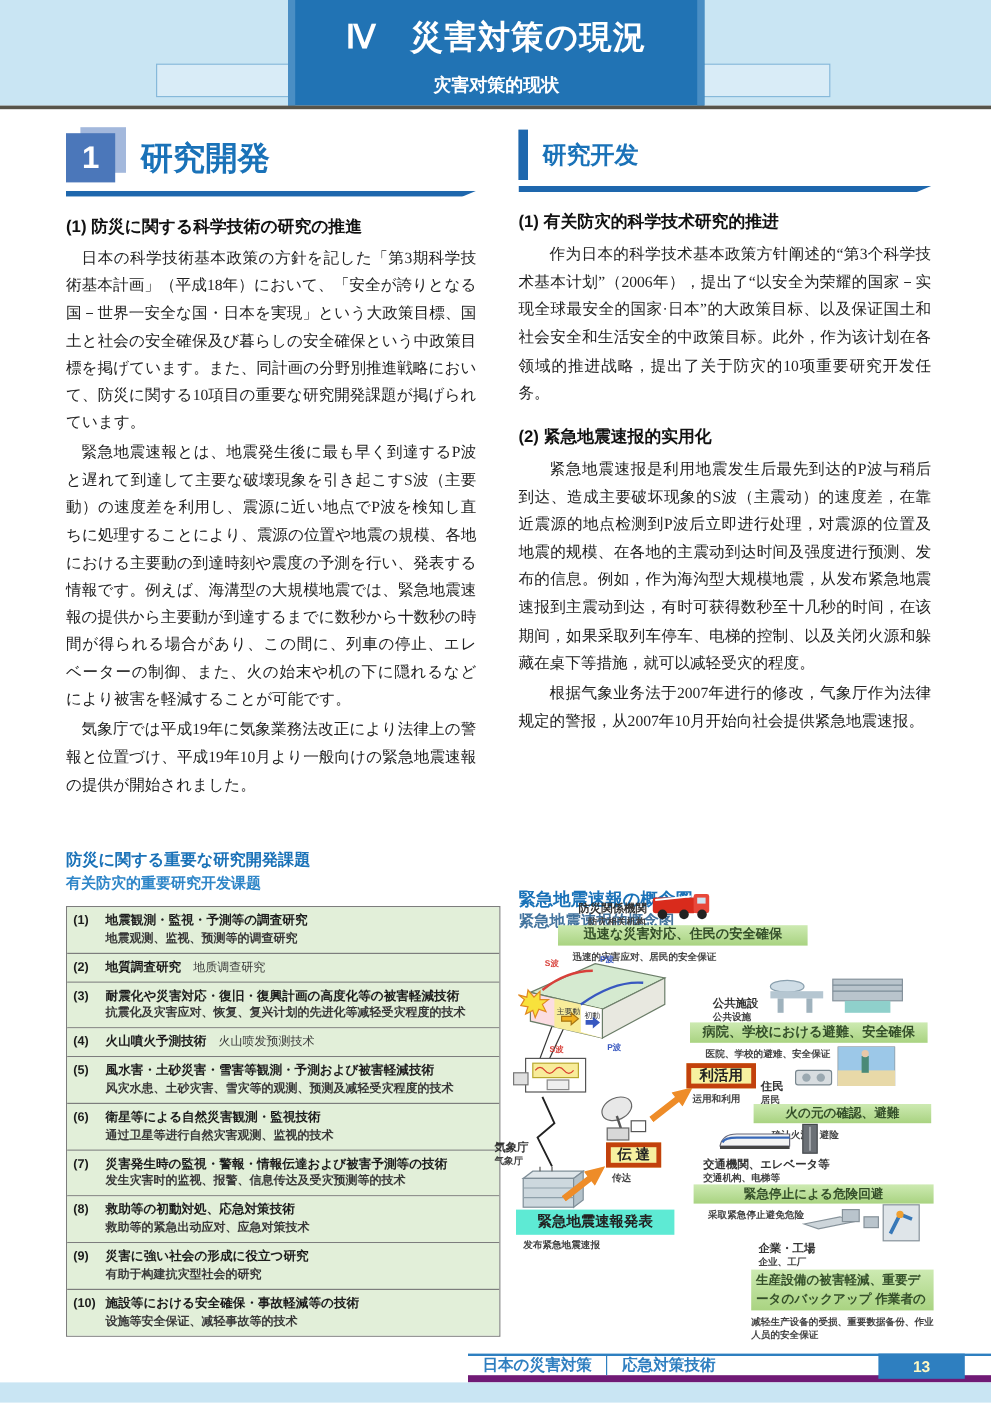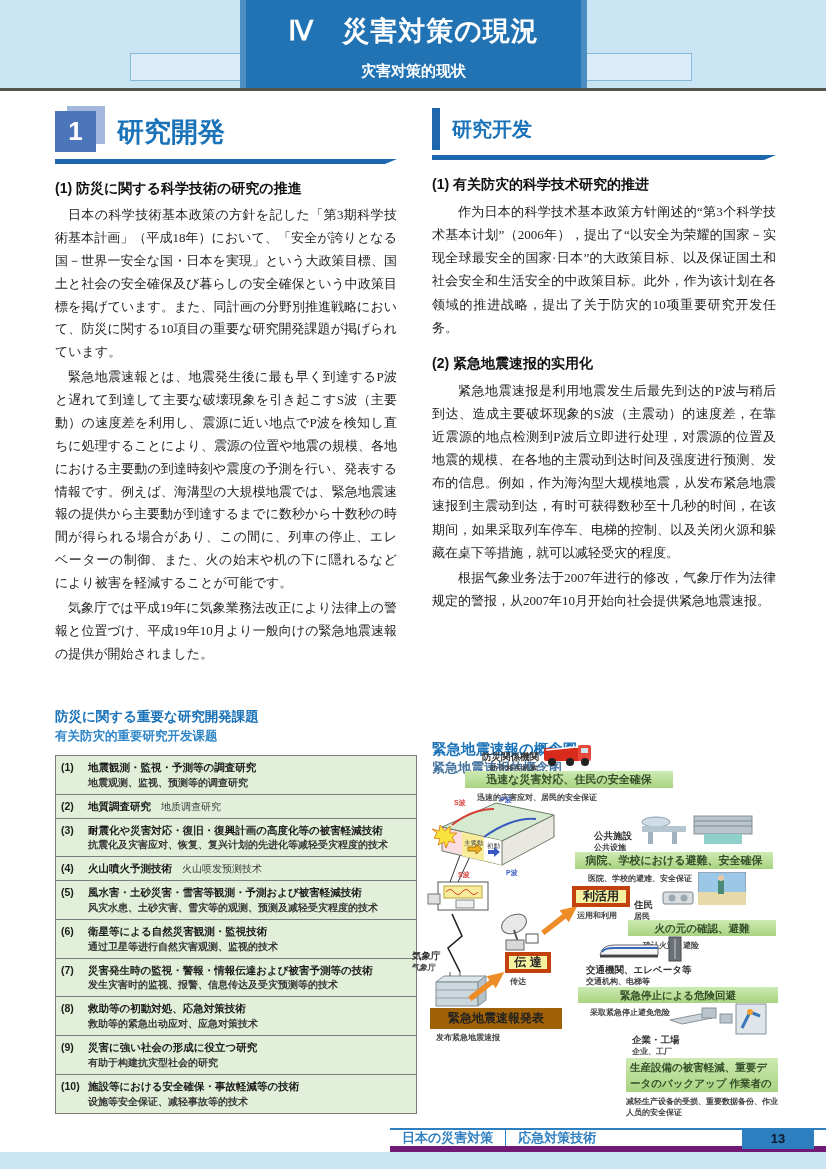--- a/index.html
+++ b/index.html
@@ -58,33 +58,33 @@
   .d-abs{position:absolute;}
   .d-title-jp{color:#1a72b8;font-size:14.5px;font-weight:bold;}
   .d-title-cn{color:#44749e;font-size:13px;font-weight:bold;}
   .d-name-jp{font-size:9.5px;font-weight:600;color:#333;white-space:nowrap;}
   .d-name-cn{font-size:8px;font-weight:bold;color:#444;white-space:nowrap;}
   .gbar{background:linear-gradient(#cdeab2,#a9d381);color:#35502a;font-weight:bold;
     text-align:center;white-space:nowrap;overflow:hidden;}
   .gbar-cn{font-size:8px;font-weight:bold;color:#444;white-space:nowrap;}
   .ybox{background:#f6f1a0;border:4px solid #c2410c;color:#222;font-weight:bold;
     display:flex;align-items:center;justify-content:center;white-space:nowrap;box-sizing:border-box;}
-  .ybox-plain{background:#a16207;color:#222;font-weight:bold;display:flex;align-items:center;
+  .ybox-plain{background:#5eead4;color:#222;font-weight:bold;display:flex;align-items:center;
     justify-content:center;white-space:nowrap;box-sizing:border-box;}
   .o-arrow{background:#ee8c28;clip-path:polygon(0 32%,62% 32%,62% 0,100% 50%,62% 100%,62% 68%,0 68%);}
 
   
   .footer-bar{position:absolute;left:390px;top:1128px;width:436px;height:24px;background:#fff;
     border-top:2px solid #2e7fc0;border-bottom:6px solid #701a75;box-sizing:border-box;
     display:flex;align-items:center;}
   .f-jp{color:#2f7fc0;font-size:13px;font-weight:bold;margin-left:12px;}
   .f-div{width:1px;height:16px;background:#2e7fc0;margin:0 12px;}
   .f-cn{color:#2f7fc0;font-size:13px;font-weight:bold;flex:1;}
-  .f-page{width:72px;height:21px;background:#2e7fc0;color:#0f172a;font-size:13px;font-weight:bold;
-    display:flex;align-items:center;justify-content:center;margin-right:12px;text-align:right;}
+  .f-page{width:72px;height:21px;background:#2e7fc0;color:#fef9c3;font-size:13px;font-weight:bold;
+    display:flex;align-items:center;justify-content:center;margin-right:22px;text-align:right;}
   .bottom-strip{position:absolute;left:0;top:1152px;width:826px;height:17px;background:#c9e5f3;}
 </style>
 </head>
 <body>
 
 <div class="top-bg"></div>
 <div class="head-band"></div>
 <div class="head-box">
   <div class="head-title">Ⅳ　災害対策の現況</div>
   <div class="head-sub">灾害对策的现状</div>

